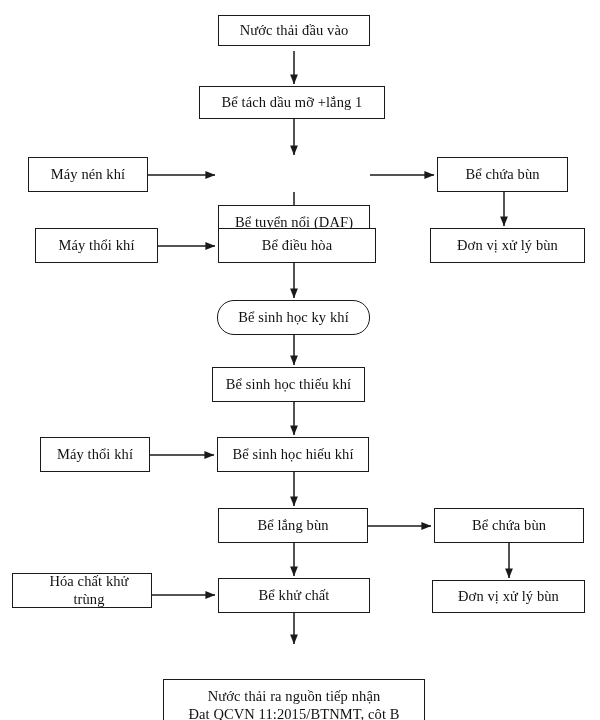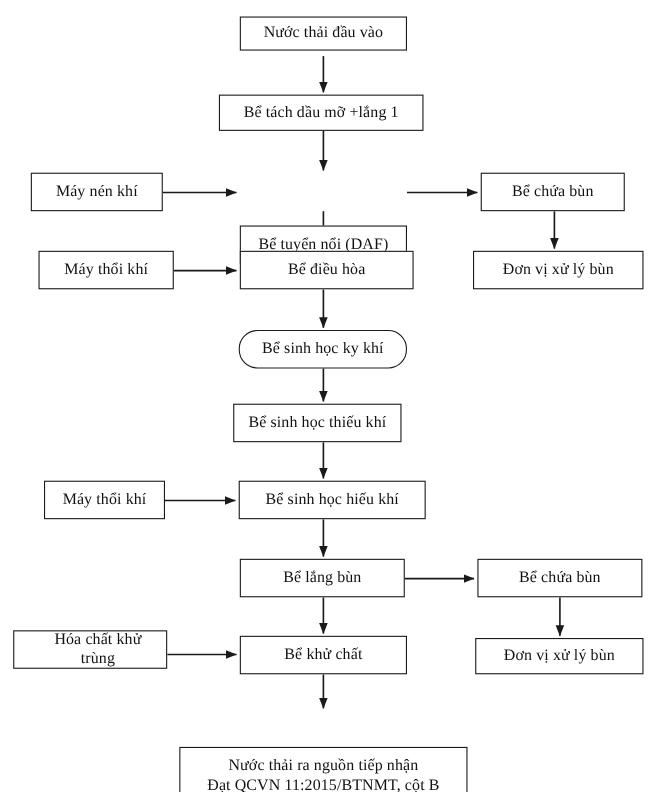--- a/index.html
+++ b/index.html
@@ -77,21 +77,21 @@
       </g>
   </svg>
 
   <div id="node-group">
       <div class="node" style="left: 218px; top: 15px; width: 152px; height: 31px;"><span class="node-label">Nước thải đầu vào</span></div>
       <div class="node" style="left: 199px; top: 86px; width: 186px; height: 33px;"><span class="node-label">Bể tách dầu mỡ +lắng 1</span></div>
       <div class="node" style="left: 218px; top: 157px; width: 152px; height: 35px; margin-top: 48px;"><span class="node-label">Bể tuyển nổi (DAF)</span></div>
       <div class="node" style="left: 218px; top: 228px; width: 158px; height: 35px;"><span class="node-label">Bể điều hòa</span></div>
       <div class="node" style="left: 217px; top: 300px; width: 153px; height: 35px; border-radius: 17px;"><span class="node-label">Bể sinh học ky khí</span></div>
       <div class="node" style="left: 212px; top: 367px; width: 153px; height: 35px;"><span class="node-label">Bể sinh học thiếu khí</span></div>
-      <div class="node" style="left: 217px; top: 437px; width: 170px; height: 35px; align-items: center;"><span class="node-label">Bể sinh học hiếu khí</span></div>
+      <div class="node" style="left: 217px; top: 437px; width: 152px; height: 35px; align-items: center;"><span class="node-label">Bể sinh học hiếu khí</span></div>
       <div class="node" style="left: 218px; top: 508px; width: 150px; height: 35px;"><span class="node-label">Bể lắng bùn</span></div>
       <div class="node" style="left: 218px; top: 578px; width: 152px; height: 35px;"><span class="node-label">Bể khử chất</span></div>
       <div class="node" style="left: 163px; top: 679px; width: 262px; height: 54px;"><span class="node-label">Nước thải ra nguồn tiếp nhận
 Đạt QCVN 11:2015/BTNMT, cột B</span></div>
       <div class="node" style="left: 28px; top: 157px; width: 120px; height: 35px;"><span class="node-label">Máy nén khí</span></div>
       <div class="node" style="left: 35px; top: 228px; width: 123px; height: 35px;"><span class="node-label">Máy thổi khí</span></div>
       <div class="node" style="left: 40px; top: 437px; width: 110px; height: 35px;"><span class="node-label">Máy thổi khí</span></div>
       <div class="node" style="left: 12px; top: 573px; width: 140px; height: 35px; padding-left: 20px;"><span class="node-label">Hóa chất khử trùng</span></div>
       <div class="node" style="left: 437px; top: 157px; width: 131px; height: 35px;"><span class="node-label">Bể chứa bùn</span></div>
       <div class="node" style="left: 430px; top: 228px; width: 155px; height: 35px;"><span class="node-label">Đơn vị xử lý bùn</span></div>

